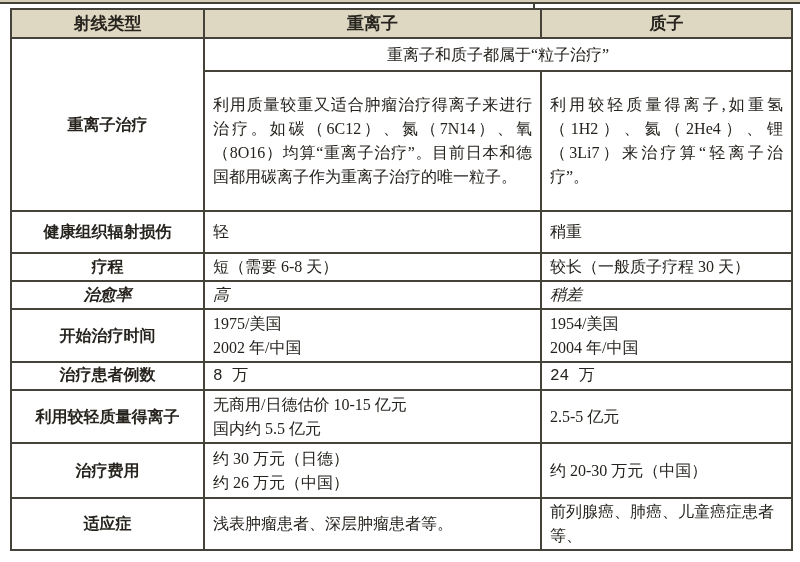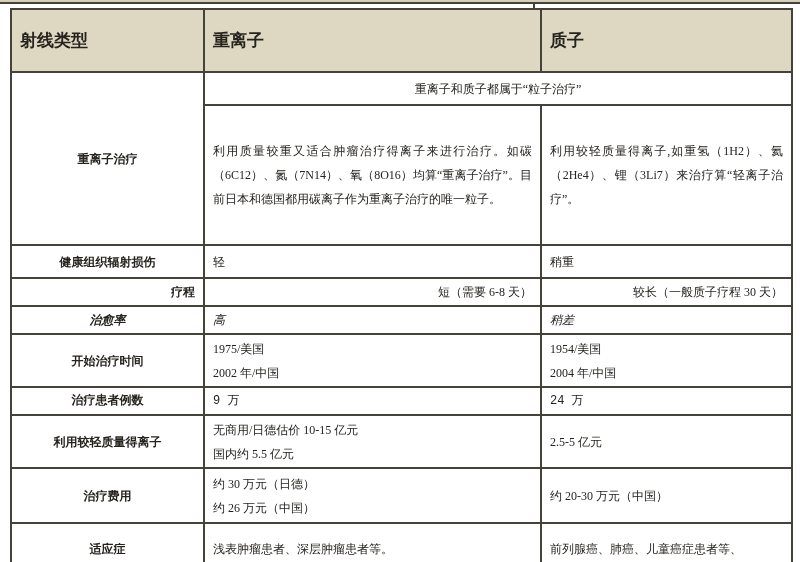--- a/index.html
+++ b/index.html
@@ -18,47 +18,47 @@
   .top-strip{position:absolute;top:0;left:0;width:800px;height:2px;background:#d6cfba;}
   .top-line{position:absolute;top:2px;left:0;width:800px;height:2px;background:var(--border);}
   .top-tick{position:absolute;top:4px;left:533px;width:2px;height:5px;background:var(--border);}
 
   table.cmp{
     position:absolute;left:10px;top:8px;width:781px;
     border-collapse:collapse;table-layout:fixed;
   }
   table.cmp th, table.cmp td{
     border:2px solid var(--border);
-    font-size:12px;line-height:24px;
+    font-size:16px;line-height:24px;
     vertical-align:middle;
     padding:1px 8px;
     overflow:hidden;
   }
   tr.hdr th{
     background:var(--header-bg);
-    font-weight:bold;font-size:17px;text-align:left;
-    height:63px;
+    font-weight:bold;font-size:17px;text-align:center;
+    height:29px;
     margin-left:8px;
   }
   td.lbl{
     font-weight:bold;text-align:center;font-size:16px;
     padding:1px 2px;
   }
   td.ctr{text-align:center;}
   td.detail{
     font-size:17px;line-height:28px;
     text-align:justify;text-justify:inter-ideograph;
     padding:2px 7px;
     margin-top:40px;
   }
   
   tr.r-shared  td{height:33px;}
   tr.r-detail  td{height:140px;}
-  tr.r-damage  td{height:33px;border-radius:6px;}
-  tr.r-course  td{height:27px;text-align:right;}
+  tr.r-damage  td{height:42px;border-radius:6px;}
+  tr.r-course  td{height:27px;}
   tr.r-cure    td{height:27px;font-style:italic;}
   tr.r-start   td{height:53px;}
   tr.r-cases   td{height:27px;font-family:Liberation Mono, monospace;}
   tr.r-equip   td{height:53px;}
   tr.r-cost    td{height:55px;}
   tr.r-indic   td{height:51px;}
 </style>
 </head>
 <body>
 
@@ -128,21 +128,21 @@
         </td>
     <td>
           <div>1954/美国</div>
           <div>2004 年/中国</div>
         </td>
   </tr>
 
   <tr class="r-cases">
     <td class="lbl">治疗患者例数</td>
     <td>
-          <div>9 万</div>
+          <div>8 万</div>
         </td>
     <td>
           <div>24 万</div>
         </td>
   </tr>
 
   <tr class="r-equip">
     <td class="lbl">利用较轻质量得离子</td>
     <td>
           <div>无商用/日德估价 10-15 亿元</div>

